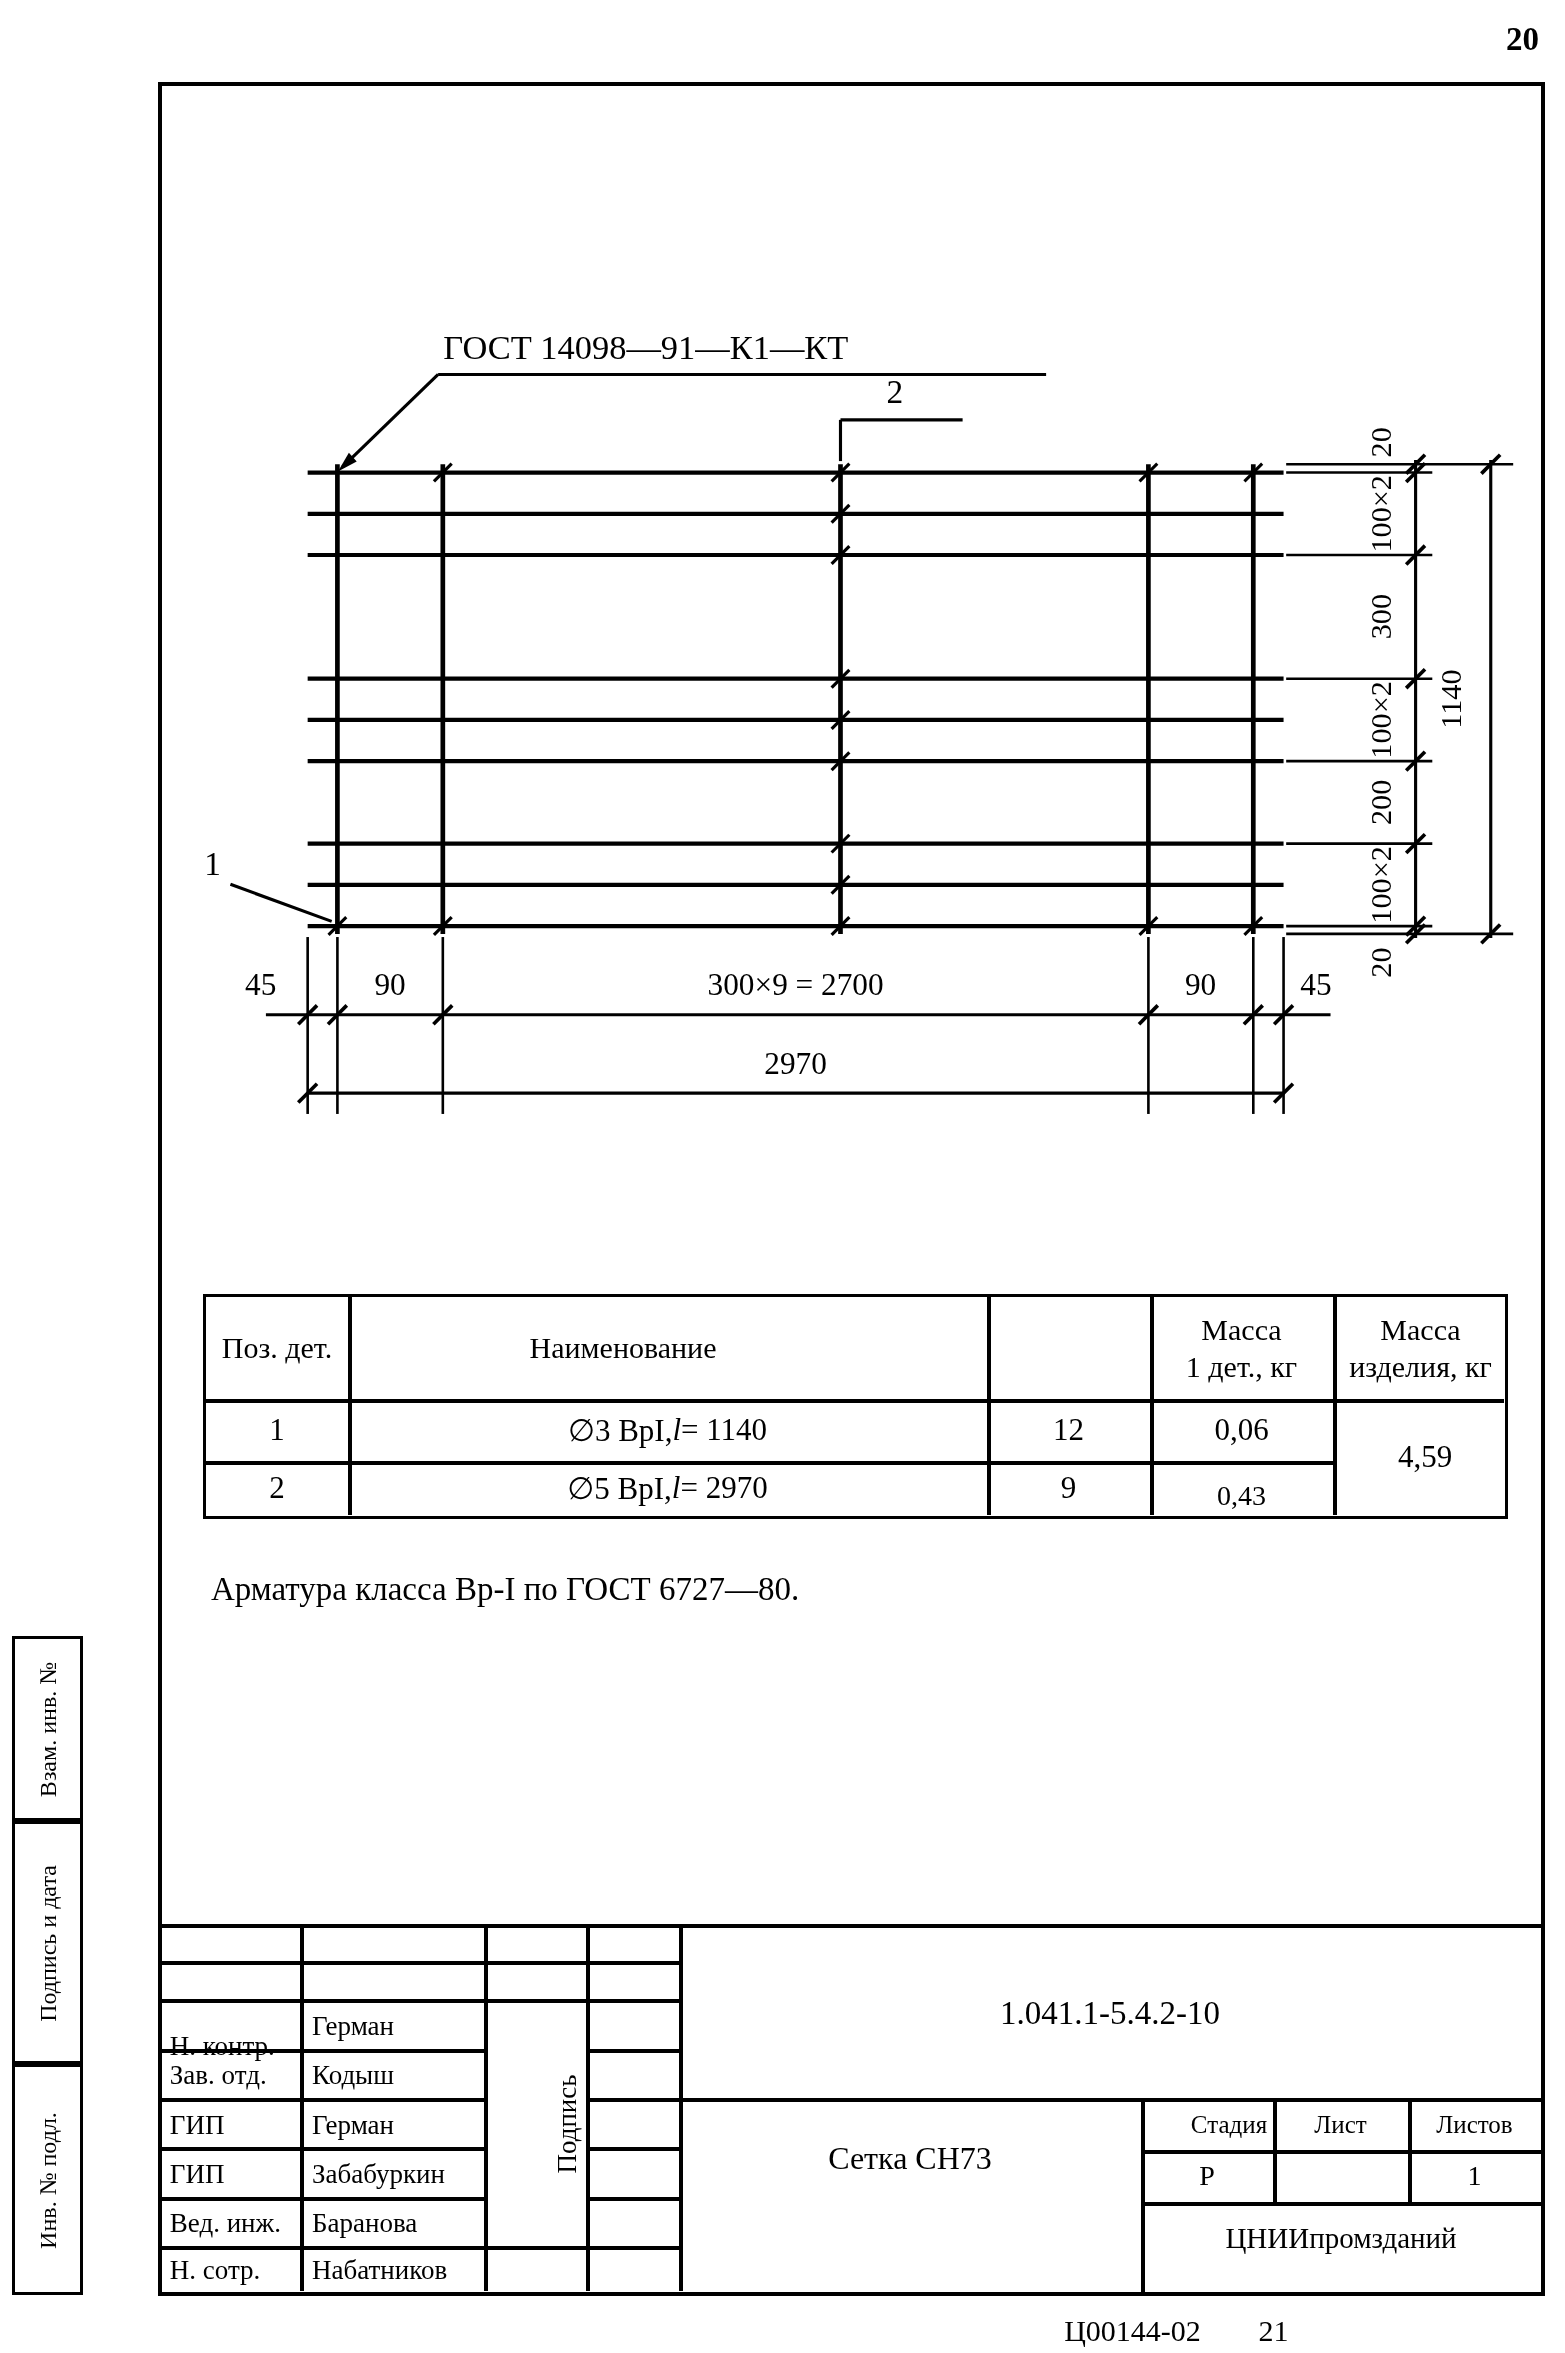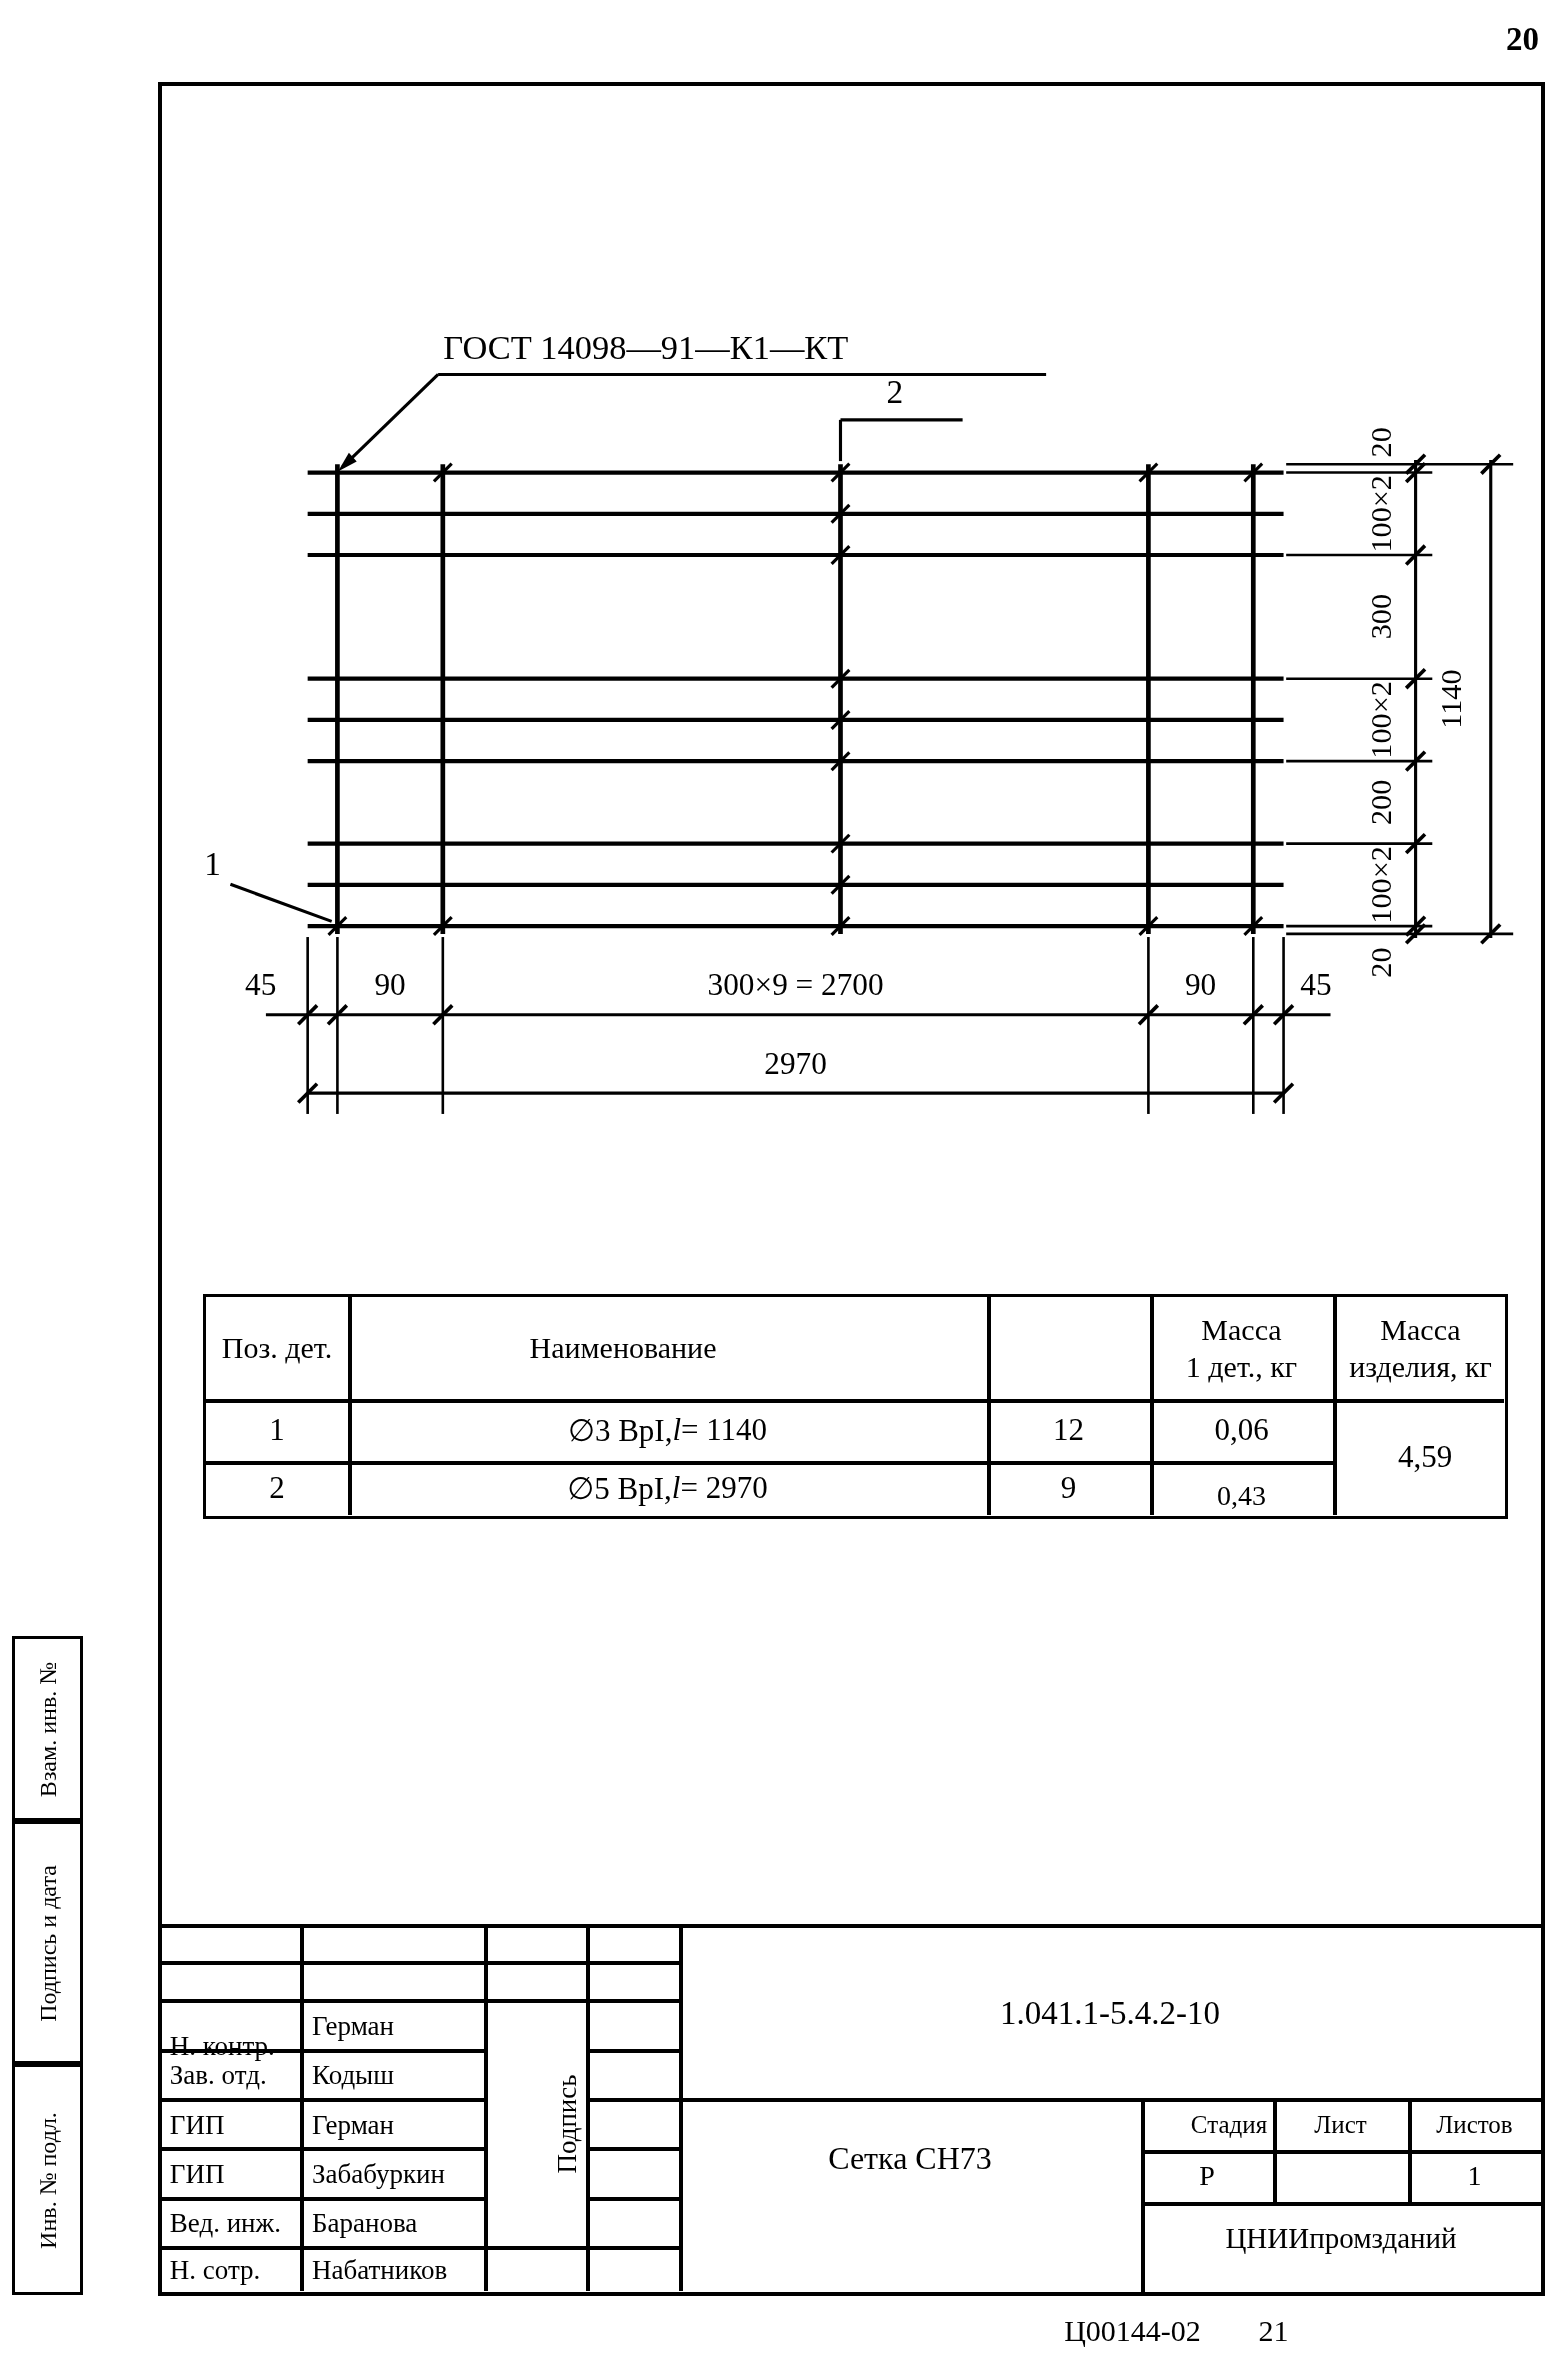--- a/index.html
+++ b/index.html
@@ -170,20 +170,21 @@
       <span>∅5 ВрI, </span>
         <span style="font-style:italic;">l</span>
         <span> = 2970</span>
     </div>
     <div class="cell" style="left:781px;top:164px;width:163px;height:54px;font-size:31px;">9</div>
     <div class="cell" style="left:944px;top:164px;width:183px;height:70px;font-size:28px;">0,43</div>
 
     <div class="cell" style="left:1127px;top:102px;width:184px;height:116px;font-size:31px;">4,59</div>
   </div>
 
+  <div class="abs" style="left:211px;top:1571px;width:887px;font-size:33px;">Арматура класса Вр-I по ГОСТ 6727—80.</div>
 
   <div class="abs" style="left:11.5px;top:1636px;width:71px;height:185px;border:3.7px solid #000;">
     <div class="cell vtext" style="left:-59px;top:57px;width:185px;height:67px;font-size:24px;">Взам. инв. №</div>
   </div>
   <div class="abs" style="left:11.5px;top:1821px;width:71px;height:243px;border:3.7px solid #000;">
     <div class="cell vtext" style="left:-88px;top:86px;width:243px;height:67px;font-size:24px;">Подпись и дата</div>
   </div>
   <div class="abs" style="left:11.5px;top:2064px;width:71px;height:231px;border:3.7px solid #000;">
     <div class="cell vtext" style="left:-82px;top:80px;width:231px;height:67px;font-size:24px;">Инв. № подл.</div>
   </div>

